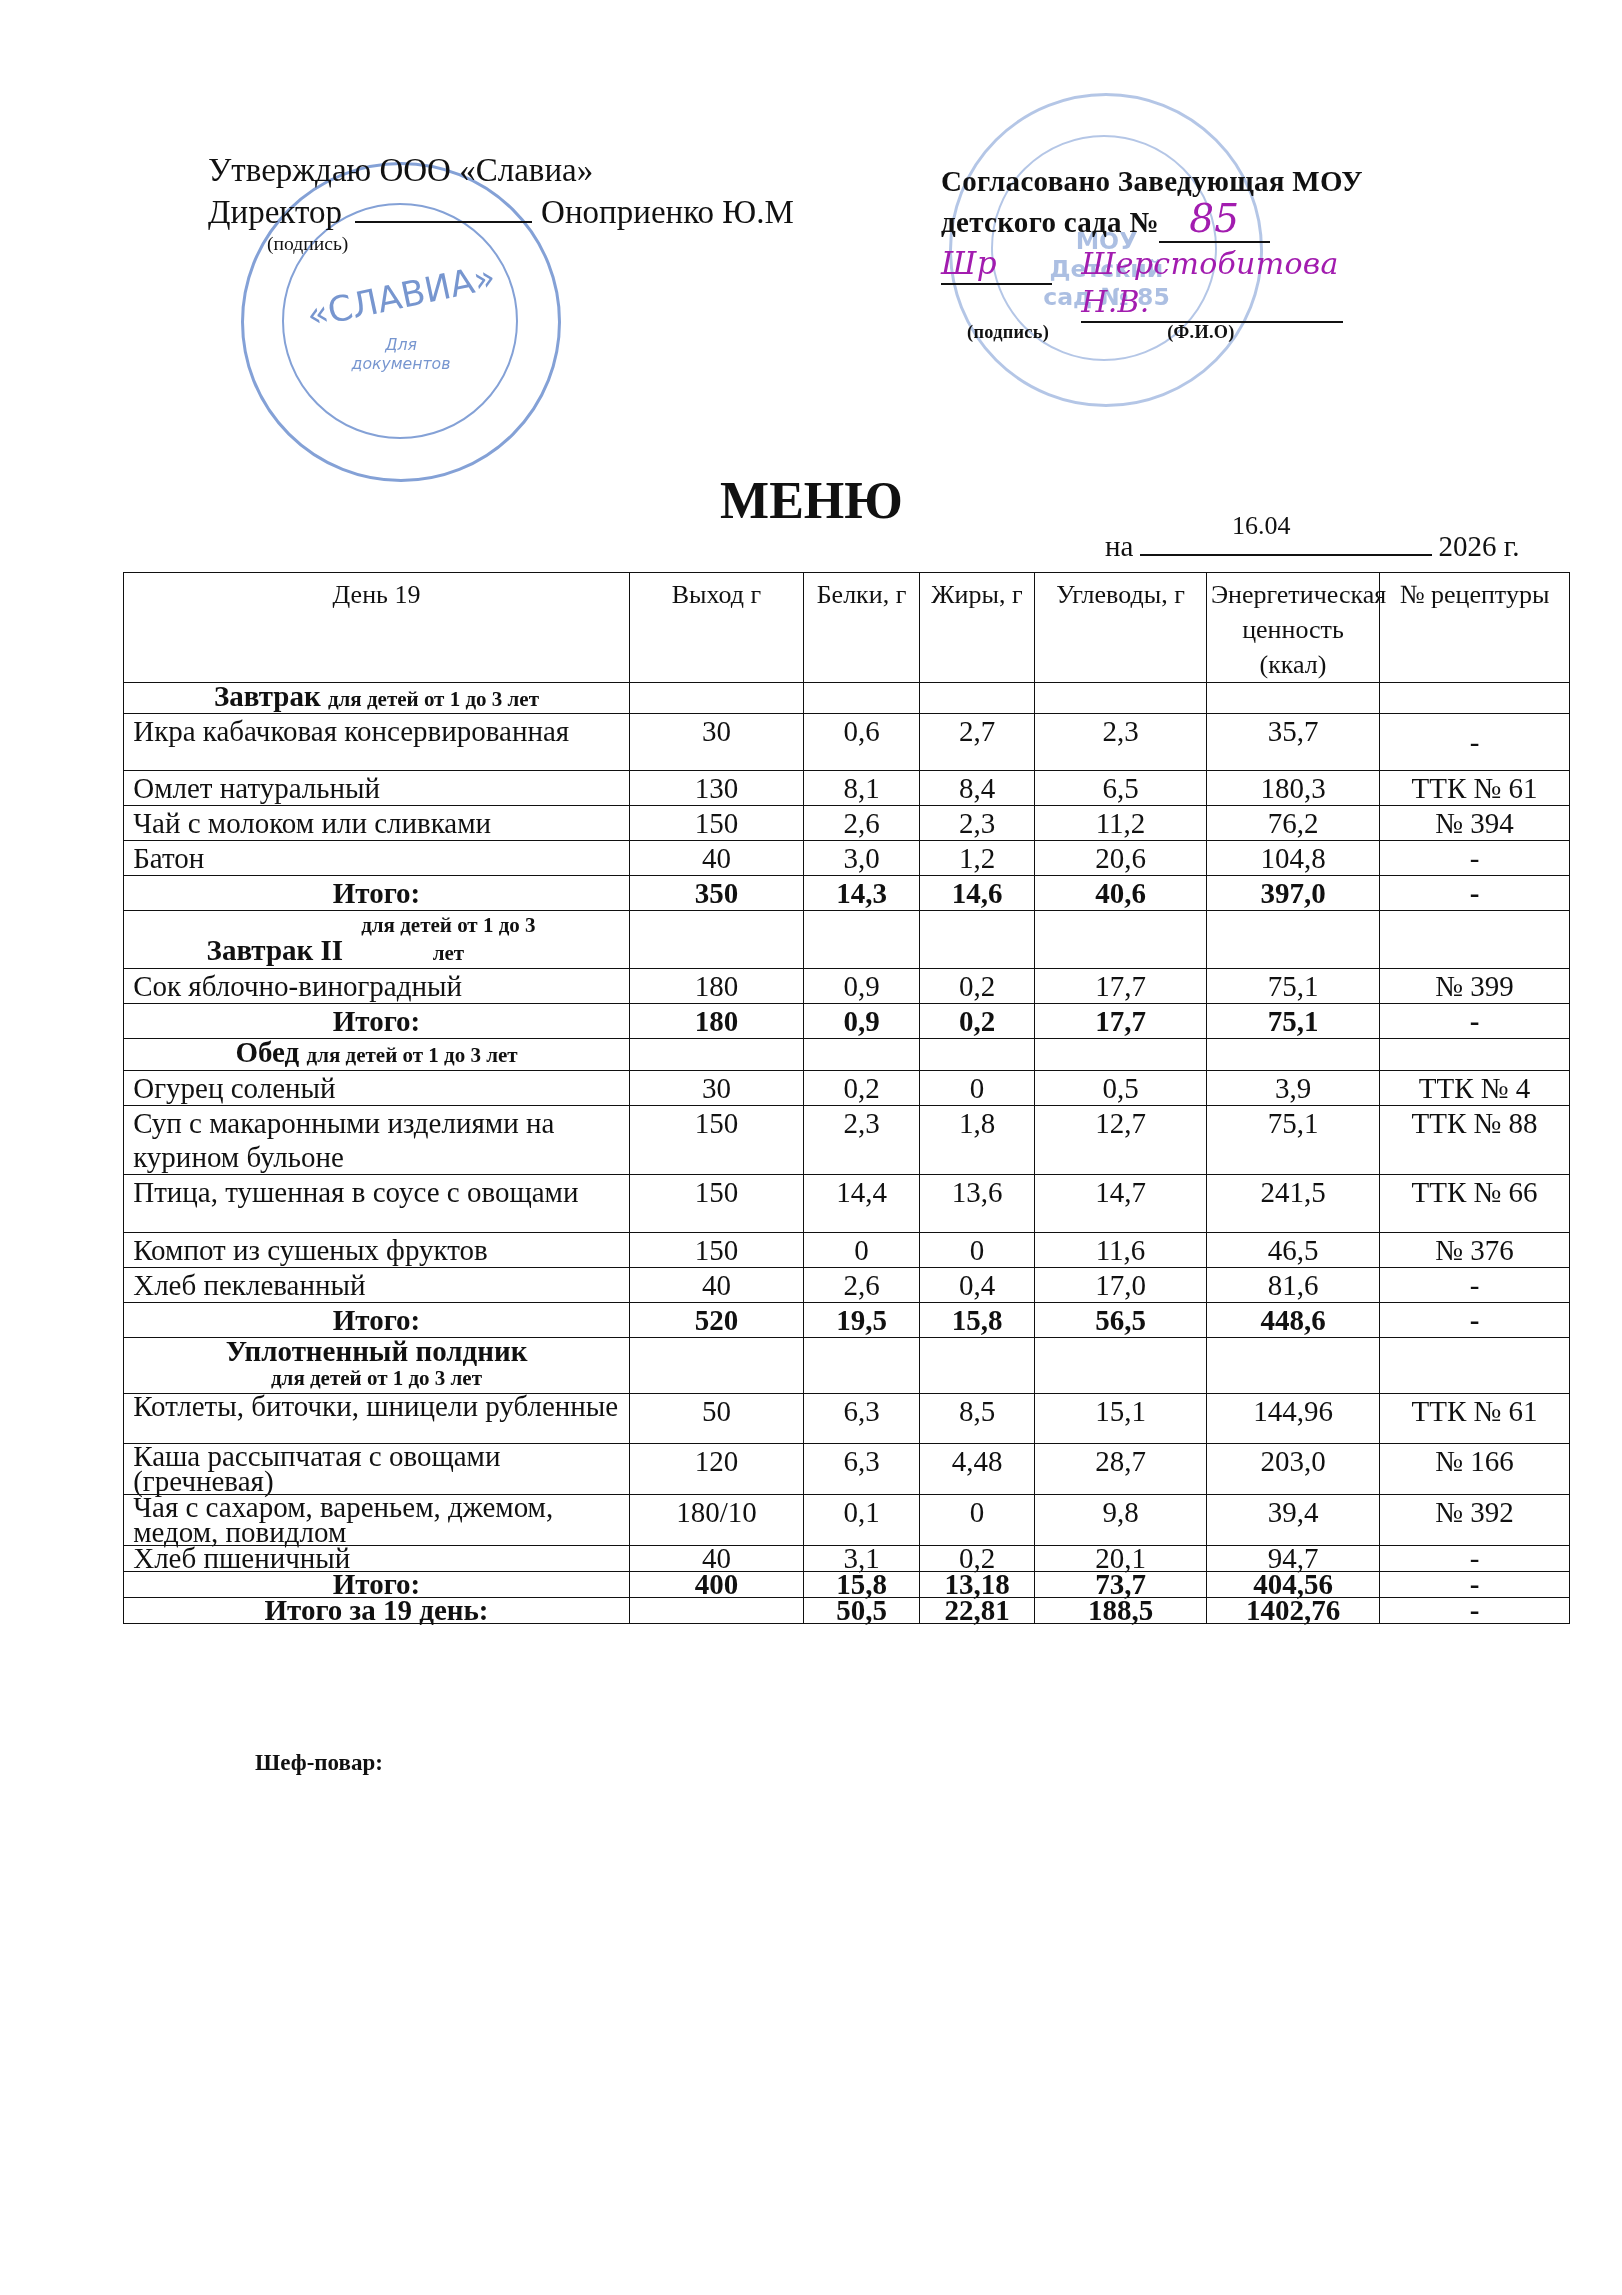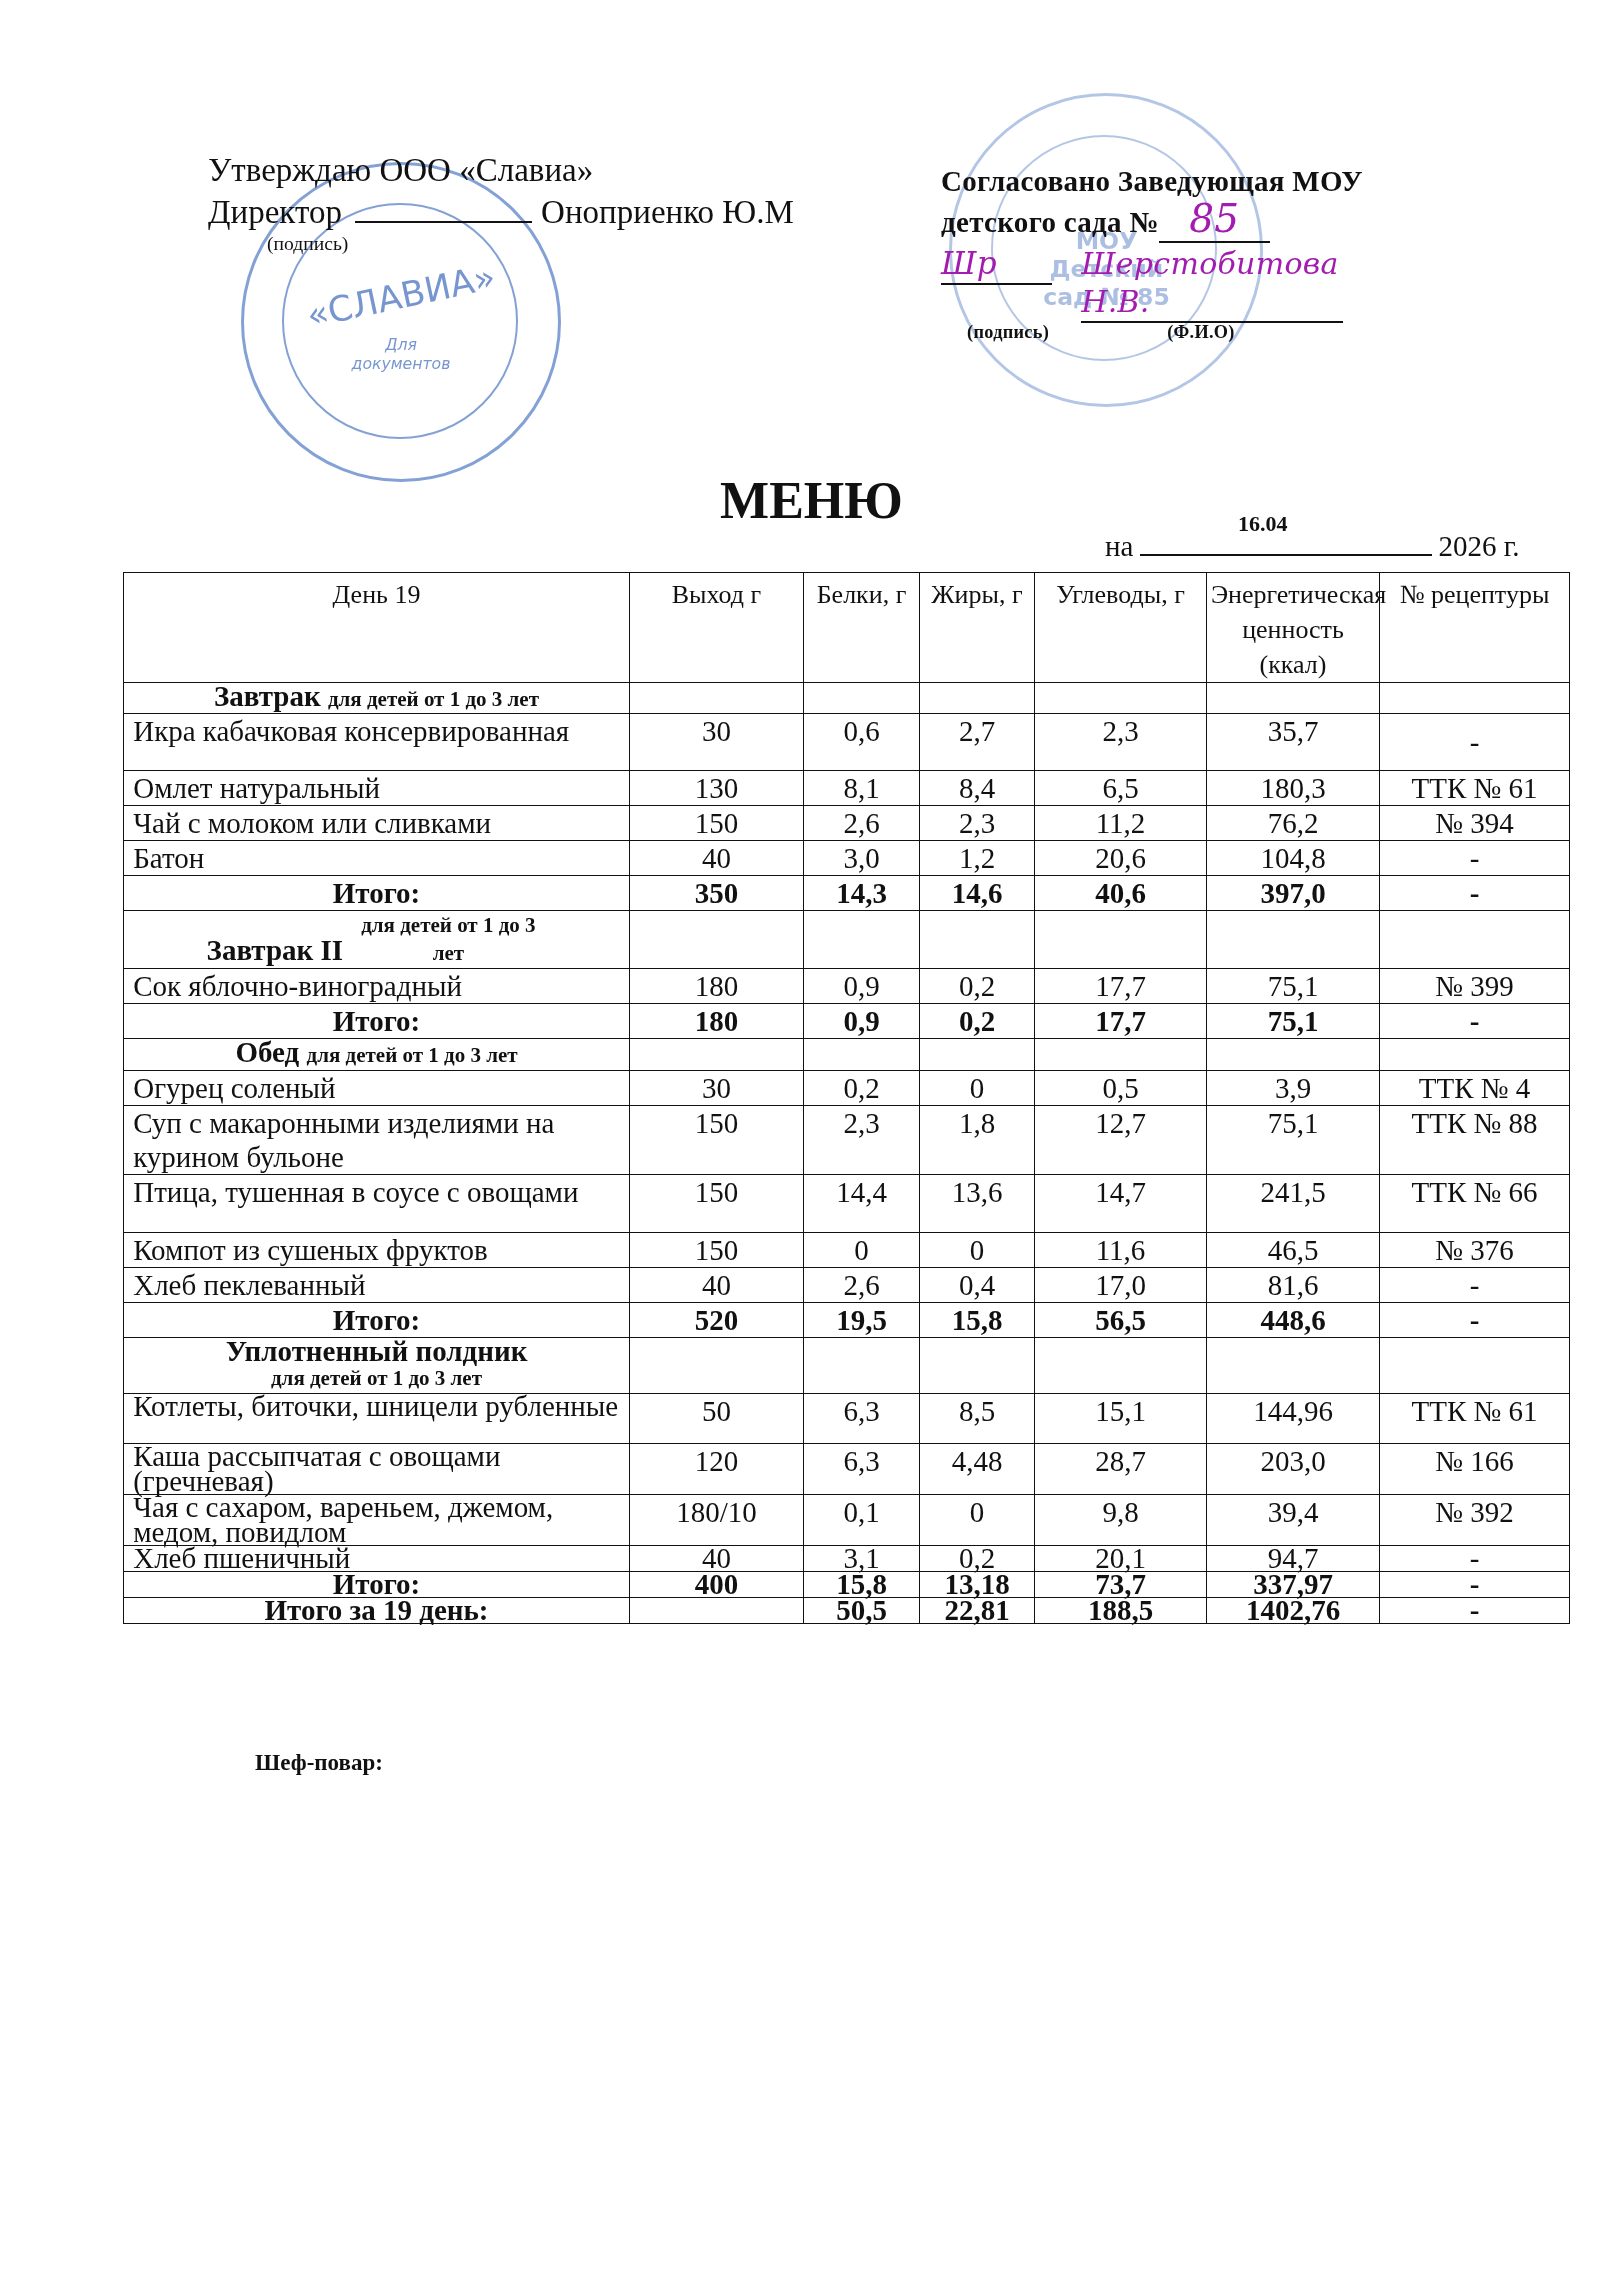--- a/index.html
+++ b/index.html
@@ -27,21 +27,21 @@
   
   .stamp { position: absolute; border-radius: 50%; border: 3.3px solid #5b82c9; opacity: 0.75; z-index: 2; }
   .stamp-inner { position: absolute; border-radius: 50%; border: 2.6px solid #5b82c9; }
   .stamp-text { position: absolute; color: #4a73c0; font-family: "DejaVu Sans", sans-serif; text-align: center; }
 
   
   .title { left: 0; width: 1623px; top: 471px; text-align: center; font-size: 52px; font-weight: bold; }
   .date-line { left: 1105px; top: 529px; font-size: 29px; display: flex; align-items: baseline; }
   .date-line .blank { display: inline-block; width: 292px; border-bottom: 2px solid #111;
                       margin: 0 6.5px; position: relative; height: 25px; }
-  .date-line .date-val { position: absolute; left: 98px; top: -18.3px; font-size: 22px; font-weight: bold; }
+  .date-line .date-val { position: absolute; left: 92px; top: -18.3px; font-size: 26px; }
 
   
   table.menu { position: absolute; left: 123px; top: 572px; width: 1447px;
                border-collapse: collapse; font-size: 29px; line-height: 34px; table-layout: fixed; }
   table.menu td, table.menu th { border: 1.6px solid #111; padding: 0 3.9px; vertical-align: top; font-weight: normal; }
   table.menu th { text-align: center; font-size: 26px; line-height: 35px; padding-top: 3.9px; }
   table.menu td.num { text-align: center; }
   table.menu td.name { text-align: left; padding-left: 9.2px; }
   table.menu tr.total td { font-weight: bold; vertical-align: middle; }
   table.menu tr.total td.label { text-align: center; }
@@ -324,21 +324,21 @@
       <td class="num">20,1</td>
       <td class="num">94,7</td>
       <td class="num">-</td>
     </tr>
     <tr class="total" style="height:25.5px; line-height:25px;">
       <td class="label">Итого:</td>
       <td class="num">400</td>
       <td class="num">15,8</td>
       <td class="num">13,18</td>
       <td class="num">73,7</td>
-      <td class="num">337,97</td>
+      <td class="num">404,56</td>
       <td class="num">-</td>
     </tr>
 
     <tr class="total" style="height:25.5px; line-height:25px;">
       <td class="label">Итого за 19 день:</td>
       <td class="num"></td>
       <td class="num">50,5</td>
       <td class="num">22,81</td>
       <td class="num">188,5</td>
       <td class="num">1402,76</td>

